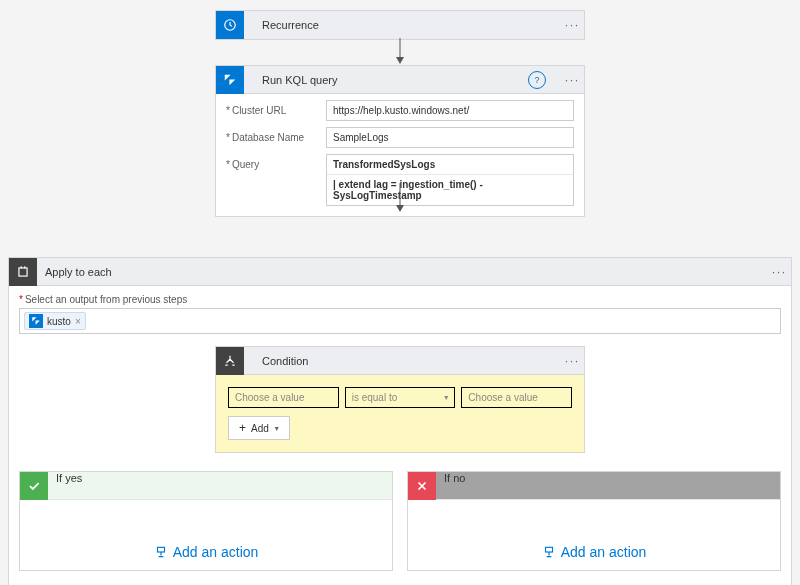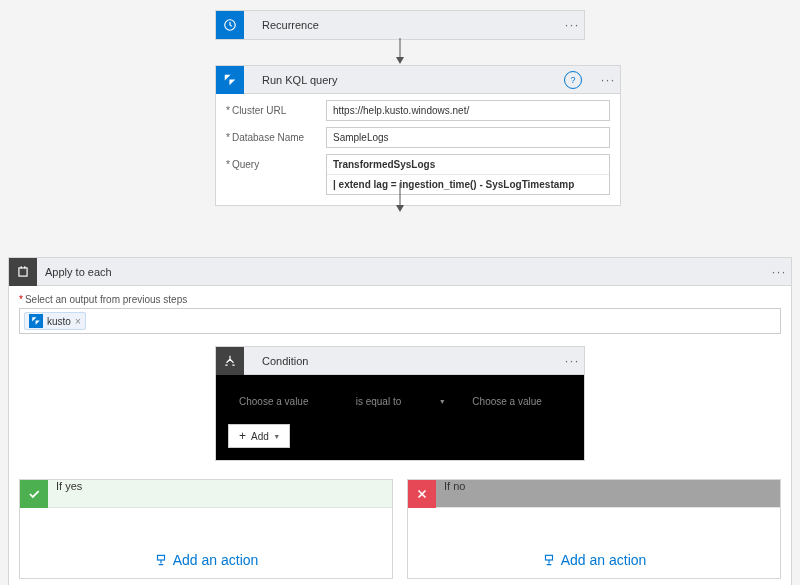--- a/index.html
+++ b/index.html
@@ -12,45 +12,45 @@
   .icon-dark { background: #424242; color: #fff; }
   .icon-green { background: #4caf50; color: #fff; }
   .icon-red { background: #e74856; color: #fff; }
   .card-title { flex: 1; padding: 0 8px; font-size: 11px; color: #333; }
   .more { width: 24px; text-align: center; color: #666; cursor: pointer; letter-spacing: 1px; font-size: 12px; }
   .help { width: 18px; height: 18px; border-radius: 50%; border: 1px solid #0078d4; color: #0078d4; display: flex; align-items: center; justify-content: center; font-size: 9px; margin-right: 4px; cursor: pointer; }
 
   .recurrence { position: absolute; left: 215px; top: 10px; width: 370px; }
   .recurrence .card-header { border-bottom: none; height: 28px; }
 
-  .kql { position: absolute; left: 215px; top: 65px; width: 406px; }
+  .kql { position: absolute; left: 215px; top: 65px; width: 370px; }
   .kql-body { padding: 0 10px 10px; }
   .field-row { display: flex; align-items: flex-start; margin-top: 6px; }
   .field-label { width: 100px; font-size: 10px; color: #5e5e5e; padding-top: 5px; }
   .field-label::before { content: "*"; color: #5e5e5e; margin-right: 2px; }
   .field-input { flex: 1; border: 1px solid #ccc; padding: 4px 6px; font-size: 10px; color: #333; background: #fff; }
   .query-box { flex: 1; border: 1px solid #ccc; background: #fff; font-weight: bold; }
   .query-box div { padding: 4px 6px; font-size: 10px; }
   .query-box div + div { border-top: 1px solid #e8e8e8; }
   svg.connector { position: absolute; }
 
   .apply { position: absolute; left: 8px; top: 213px; width: 784px; border: 1px solid #d6d6d6; background: #fff; margin-top: 44px; }
   .apply-header { display: flex; align-items: center; background: #eceef1; height: 28px; border-bottom: 1px solid #d6d6d6; }
   .apply-body { padding: 8px 10px 10px; position: relative; }
   .sel-label { font-size: 10px; color: #555; margin-bottom: 3px; }
   .sel-label::before { content:"*"; color:#c00; margin-right:2px; }
   .sel-input { border: 1px solid #ccc; padding: 3px 4px; display: flex; align-items: center; background: #fff; }
   .token { display: inline-flex; align-items: center; background: #eef3fb; border: 1px solid #c7dbf2; padding: 1px 4px; border-radius: 2px; font-size: 10px; color: #333; }
   .token .ticon { width: 14px; height: 14px; background: #0078d4; color: #fff; display: inline-flex; align-items: center; justify-content: center; margin-right: 4px; font-size: 8px; }
   .token .tx { color: #888; margin-left: 4px; cursor: pointer; }
 
-  .condition { width: 370px; margin: 12px auto 0; border: 1px solid #d6d6d6; background: #000000; }
+  .condition { width: 370px; margin: 12px auto 0; border: 1px solid #d6d6d6; background: #fef9c3; }
   .cond-body { padding: 12px; }
   .cond-row { display: flex; gap: 6px; }
-  .cond-row .col { flex: 1; border: 5px solid #000000; padding: 4px 6px; font-size: 10px; color: #888; display: flex; align-items: center; justify-content: space-between; }
+  .cond-row .col { flex: 1; border: 1px solid #000000; padding: 4px 6px; font-size: 10px; color: #888; display: flex; align-items: center; justify-content: space-between; }
   .cond-row .col .chev { color: #888; font-size: 8px; }
   .add-btn { margin-top: 8px; border: 1px solid #ccc; padding: 4px 10px; font-size: 10px; display: inline-flex; align-items: center; cursor: pointer; background: #fff; }
   .add-btn .plus { margin-right: 5px; font-size: 12px; }
   .add-btn .chev { margin-left: 6px; font-size: 8px; color: #666; }
 
   .branches { display: flex; gap: 14px; margin-top: 18px; }
   .branch { flex: 1; border: 1px solid #d6d6d6; background: #fff; }
   .branch-header { display: flex; align-items: flex-start; height: 28px; border-bottom: 1px solid #e4e4e4; }
   .yes-bg { background: #eef7ed; }
   .no-bg { background: #a3a3a3; }

